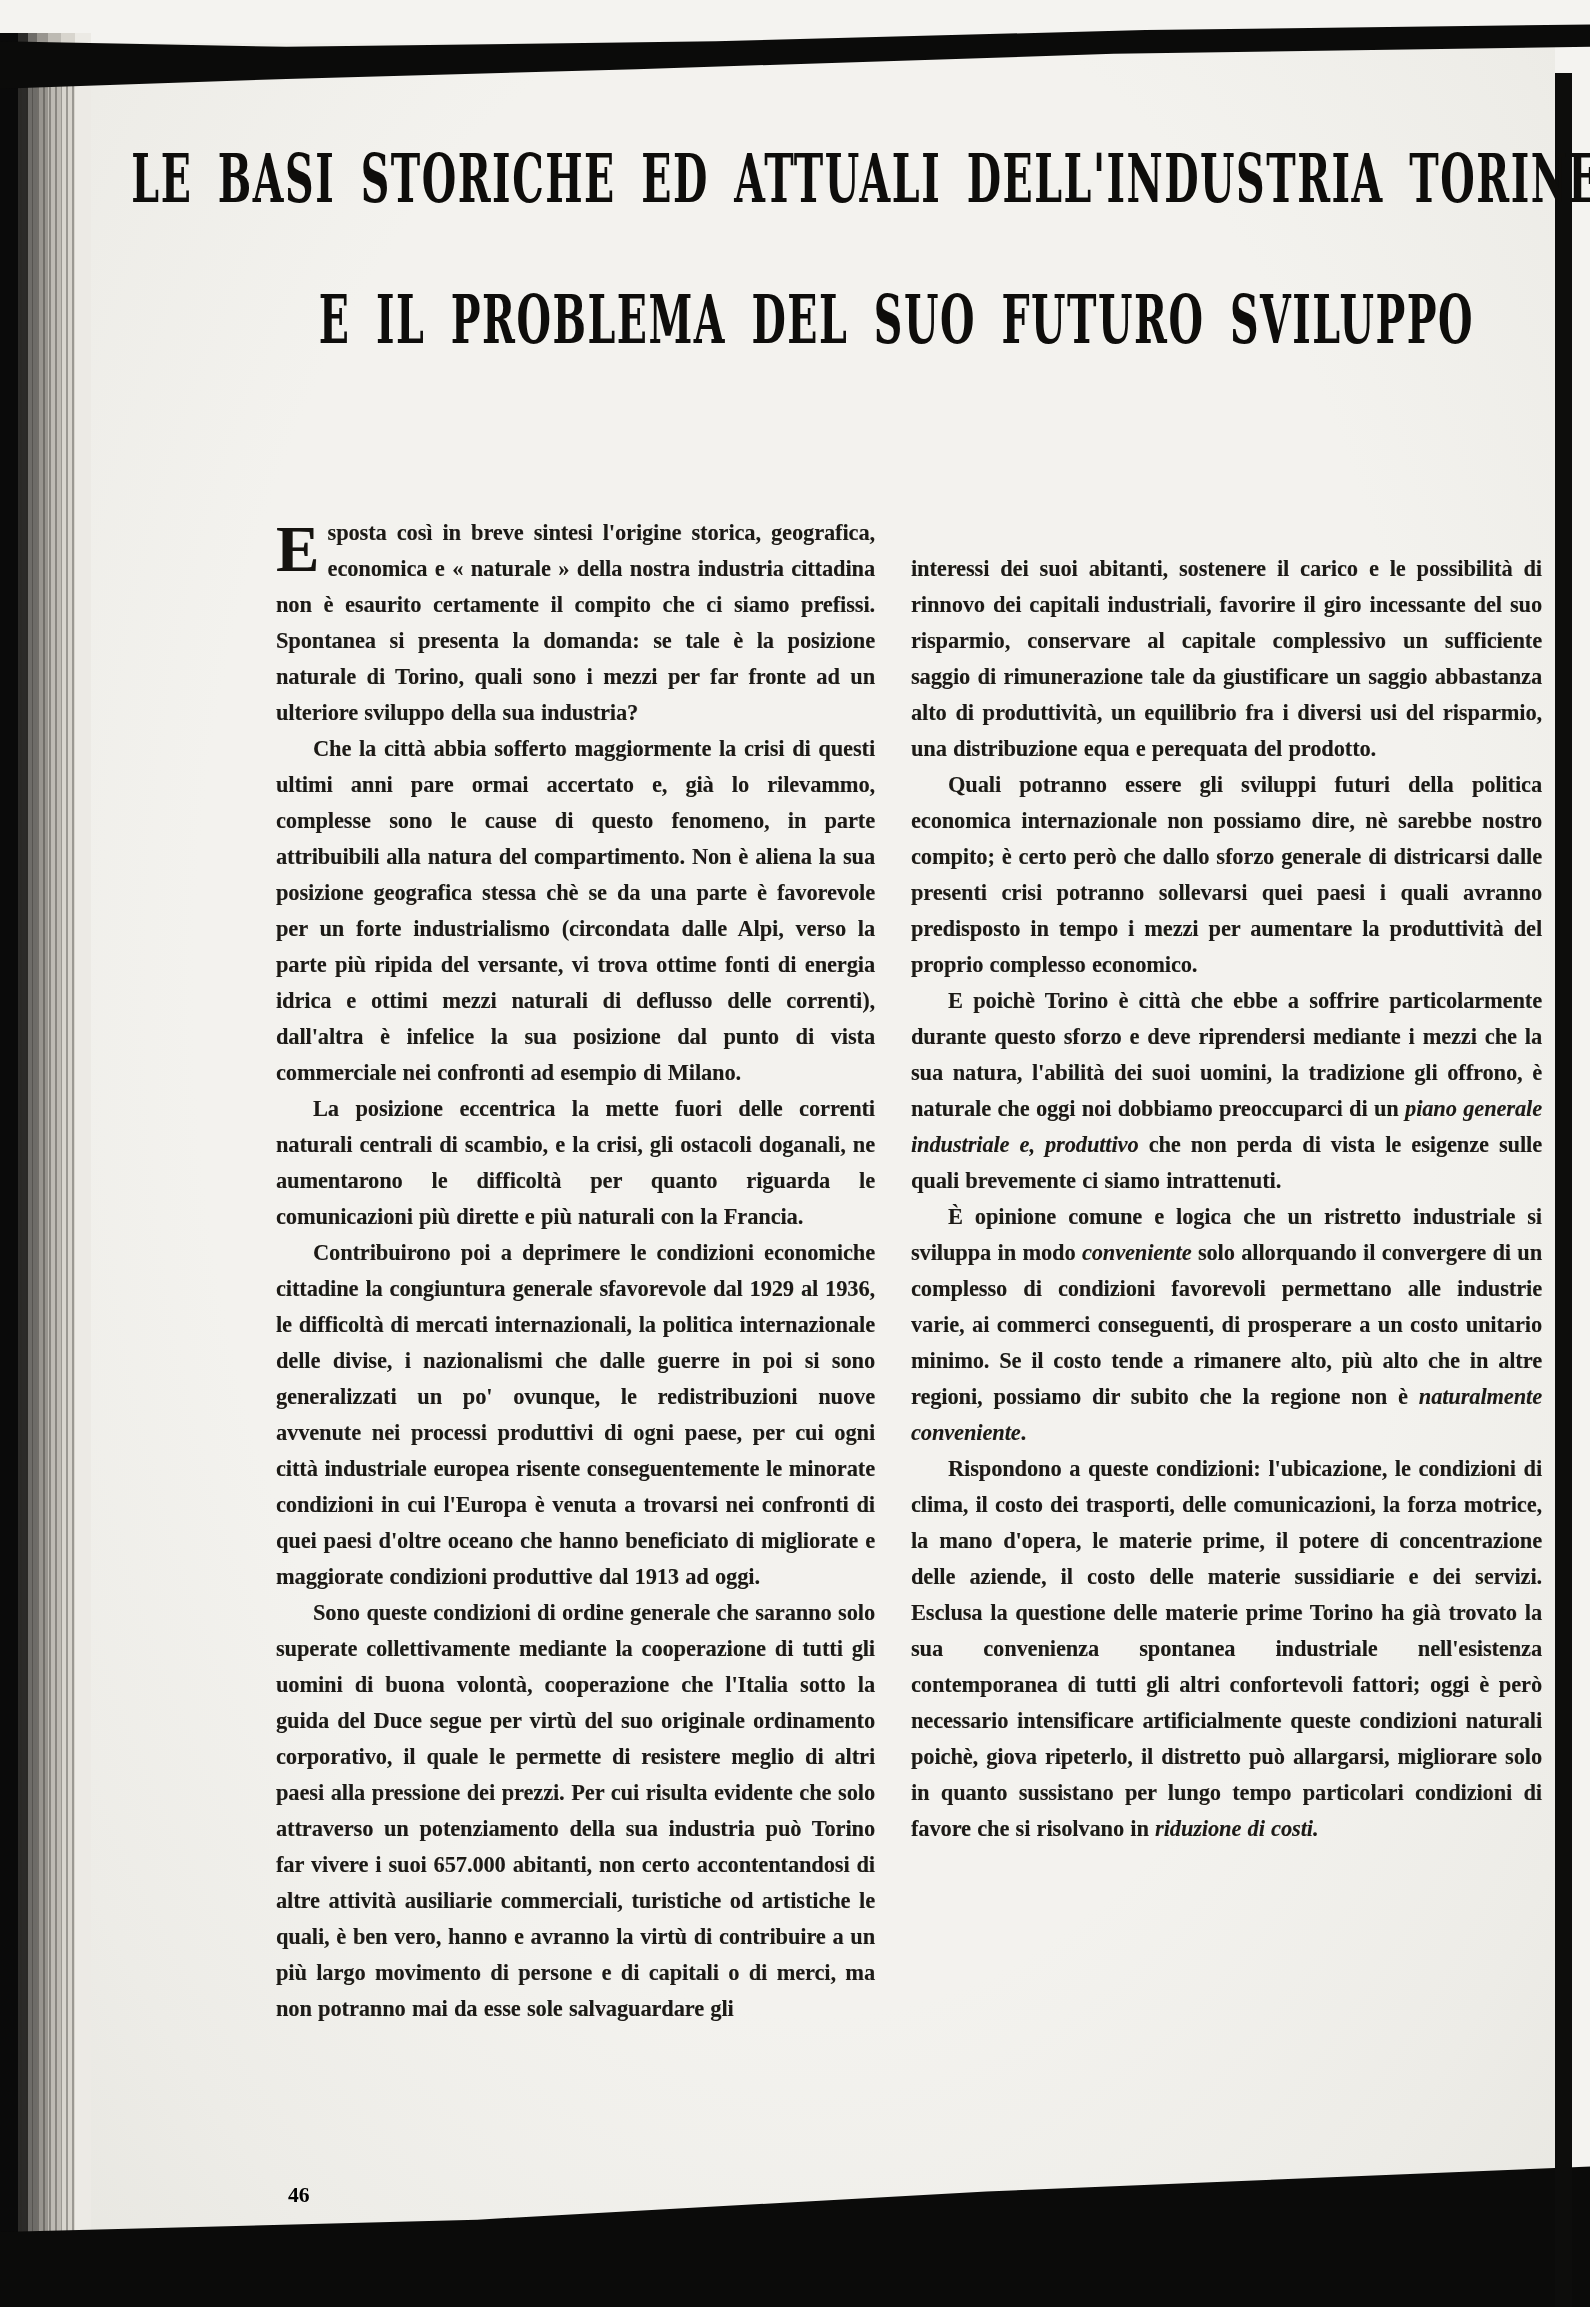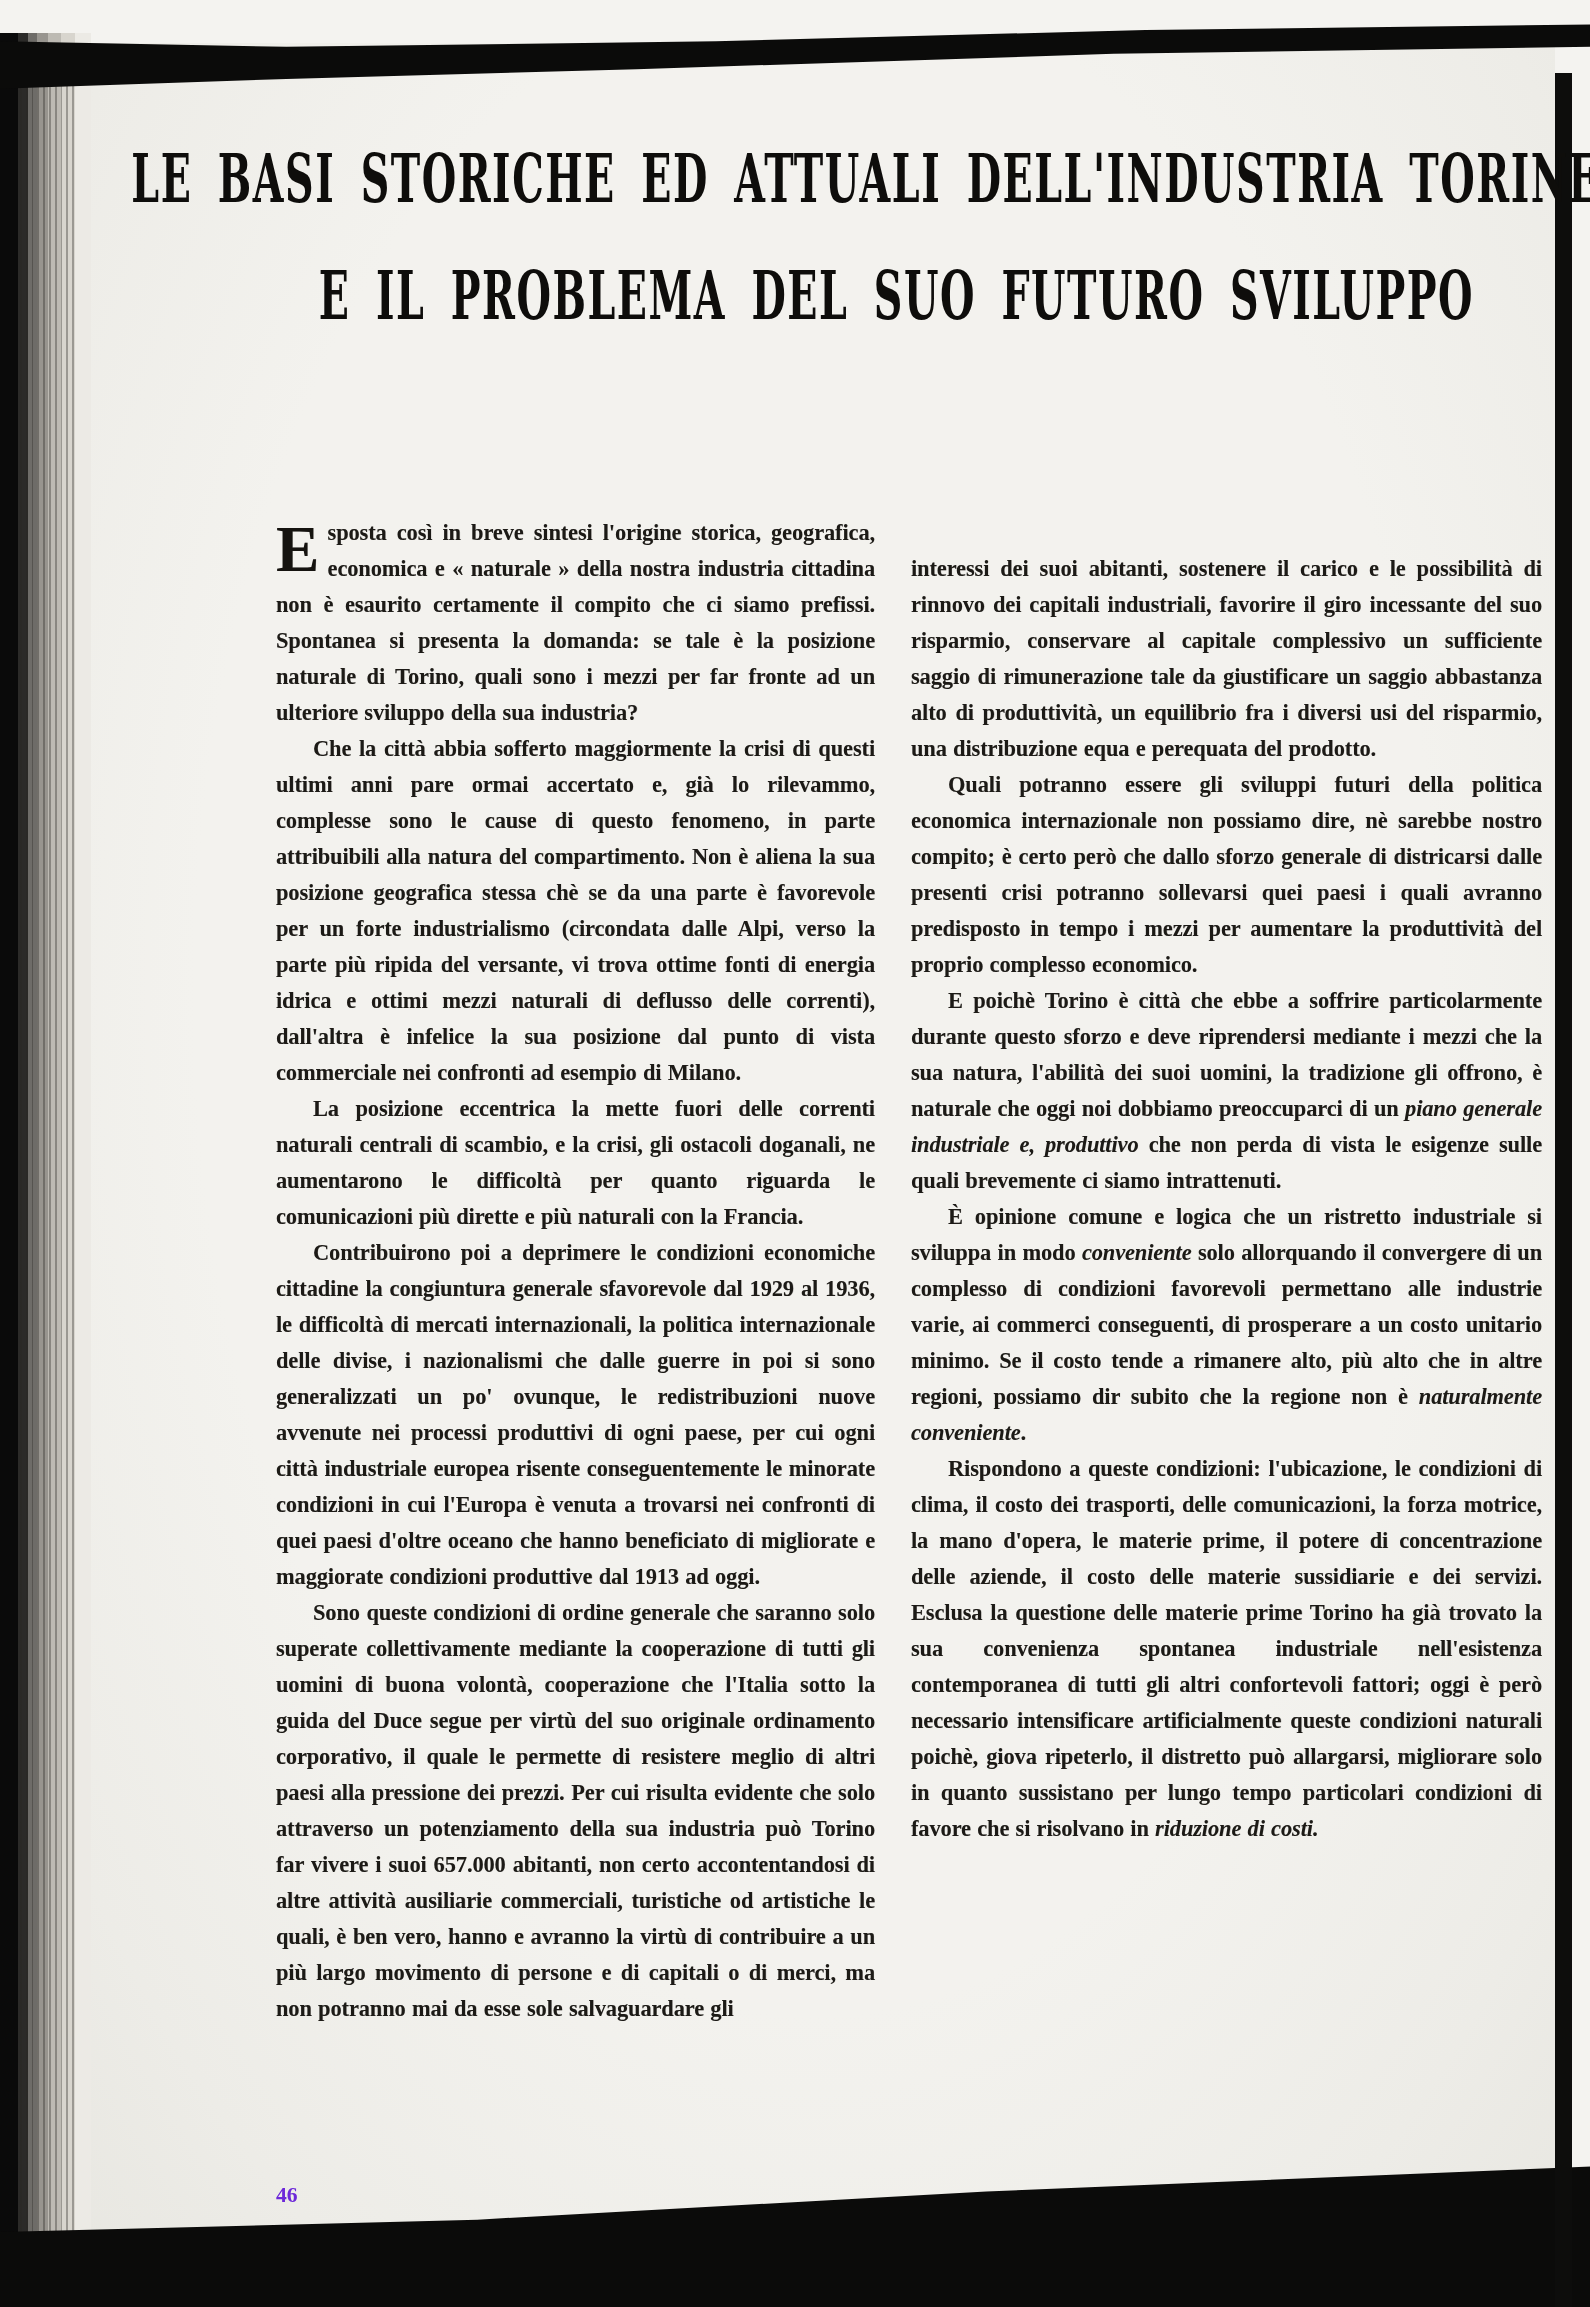--- a/index.html
+++ b/index.html
@@ -55,21 +55,21 @@
     color:#0e0d0b;
   }
   .title-line span{
     display:inline-block;white-space:nowrap;
     font-family:"DejaVu Serif","Liberation Serif",serif;
     font-weight:bold;font-size:45px;
     letter-spacing:1.7px;word-spacing:11.6px;
     transform:scale(0.88,1.5);transform-origin:center top;
   }
   #title1{top:139px;}
-  #title2{top:256px;}
+  #title2{top:280px;}
 
   .column{
     position:absolute;top:515px;
     font-size:22.4px;line-height:36px;font-weight:700;
     color:#1c1a16;text-align:justify;
     letter-spacing:-0.1px;word-spacing:0.8px;
     text-shadow:0.3px 0.3px 0 rgba(28,26,22,0.28);
   }
   #col-left{left:276px;width:599px;}
   #col-right{left:911px;width:631px;margin-top:36px;}
@@ -77,22 +77,22 @@
   .column p.noindent{text-indent:0;}
   .dropcap{
     float:left;
     font-size:65px;line-height:58px;
     padding:5px 8.3px 0 0;
     font-weight:bold;color:#15130f;
   }
   .column em{font-style:italic;}
 
   .page-number{
-    position:absolute;left:276px;top:2183px;
-    font-size:21.6px;font-weight:bold;color:#6d28d9;
+    position:absolute;left:288px;top:2183px;
+    font-size:21.6px;font-weight:bold;color:#000000;
   }
 </style>
 </head>
 <body>
 
 <div id="scan-root">
   <div class="paper"></div>
 
   <div class="edge-left"></div>
   <div class="edge-left-streaks"></div>

